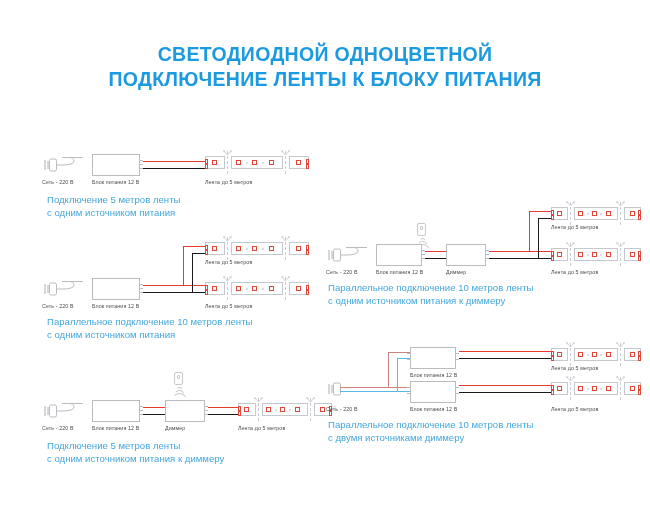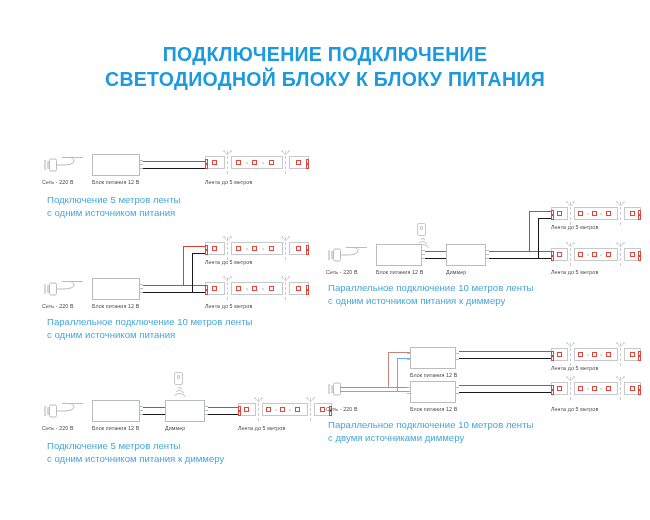--- a/index.html
+++ b/index.html
@@ -166,22 +166,22 @@
     border-right-color: transparent;
     border-radius: 50% 50% 0 0 / 100% 100% 0 0;
   }
 </style>
 </head>
 <body>
 
 <div id="page">
 
   <div class="title">
-    <span>ПОДКЛЮЧЕНИЕ ПОДКЛЮЧЕНИЕ</span><br>
-    <span>СВЕТОДИОДНОЙ БЛОКУ К БЛОКУ ПИТАНИЯ</span>
+    <span>СВЕТОДИОДНОЙ ОДНОЦВЕТНОЙ</span><br>
+    <span>ПОДКЛЮЧЕНИЕ ЛЕНТЫ К БЛОКУ ПИТАНИЯ</span>
   </div>
 
   <div class="diagram" style="left:42px; top:152px; width:290px; height:72px;">
     <div class="stage">
 
       <svg class="plug" style="left:0px; top:156px; width:0; height:0;"></svg>
       <svg style="position:absolute; left:0px; top:2px; width:56px; height:22px;" viewBox="0 0 56 22">
         <path d="M3 6 L3 16" stroke="#b9bcc0" stroke-width="1.2" fill="none"></path>
         <path d="M6 7 L6 15" stroke="#b9bcc0" stroke-width="1.2" fill="none"></path>
         <rect x="7.5" y="5" width="7" height="12" rx="1.5" stroke="#b9bcc0" stroke-width="1" fill="#fff"></rect>

